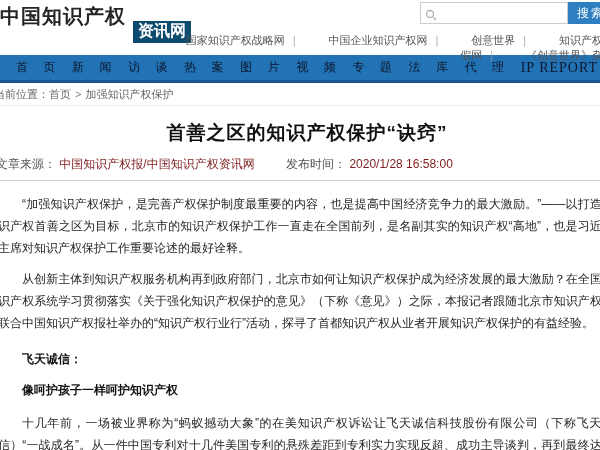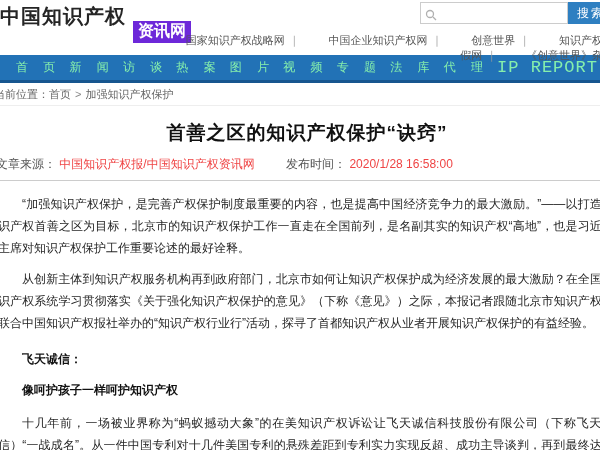--- a/index.html
+++ b/index.html
@@ -6,52 +6,52 @@
   html, body { width: 600px; height: 450px; overflow: hidden; background: #fff;
     font-family: "Liberation Sans", "DejaVu Sans", sans-serif; }
   .page { width: 614px; position: relative; }
 
   
   .header { padding: 3px 0 0 0; position: relative; height: 55px; }
   .logo-row { display: flex; align-items: center; height: 26px; }
   .logo-text { font-family: "DejaVu Serif", "Liberation Serif", serif; font-weight: bold;
     font-size: 20px; color: #252525; letter-spacing: 1px; cursor: pointer; }
   .logo-badge { font-family: "DejaVu Serif", "Liberation Serif", serif; font-weight: bold;
-    font-size: 16px; color: #fff; background: #6d28d9; padding: 0 5px 1px; margin-left: 7px; margin-top: 31px; }
+    font-size: 16px; color: #fff; background: #0c4a6e; padding: 0 5px 1px; margin-left: 7px; margin-top: 31px; }
   .search-area { position: absolute; top: 2px; right: 0; display: flex; height: 22px; }
   .search-input { width: 148px; height: 22px; border: 1px solid #ccc; background: #fff;
     padding: 0 4px 0 20px; font-size: 12px; color: #333; outline: none; }
   .search-icon { position: absolute; left: 5px; top: 5px; }
   .search-input-wrap { position: relative; }
   .search-btn { width: 46px; height: 22px; background: #2e7fc1; color: #fff; border: none;
     font-size: 12px; letter-spacing: 2px; cursor: pointer; }
   .links-row { margin-top: 4px; width: 462px; margin-left: auto; text-align: right;
     font-size: 11px; color: #555; line-height: 15px; }
   .links-row a { color: #555; text-decoration: none; cursor: pointer; margin-left: 25px; }
   .link-sep { color: #999; margin: 0 4px; }
 
   
   .nav { background: #2272b6; border-bottom: 3px solid #17568f; height: 28px;
     display: flex; align-items: center; justify-content: space-between; padding: 0 16px; }
-  .nav-item { color: #86efac; font-size: 12px; letter-spacing: 6px; cursor: pointer; white-space: nowrap; }
+  .nav-item { color: #0f172a; font-size: 12px; letter-spacing: 6px; cursor: pointer; white-space: nowrap; }
   .nav-item.tight { letter-spacing: 1px; }
-  .nav-item.latin { font-size: 17px; letter-spacing: 1px; font-family: Liberation Mono, monospace; text-align: right; }
+  .nav-item.latin { font-size: 14px; letter-spacing: 1px; font-family: Liberation Serif, serif; text-align: right; }
 
   
   .breadcrumb { height: 23px; line-height: 23px; font-size: 11px; color: #666;
     border-bottom: 1px solid #eee; margin-left: -6px; padding-left: 0; }
   .breadcrumb a { color: #666; text-decoration: none; cursor: pointer; }
   .crumb-sep { margin: 0 4px; color: #888; }
 
   
   .article-title { text-align: center; font-size: 19px; font-weight: bold; color: #111;
     letter-spacing: 1px; margin: 14px 0 10px; }
   .meta-row { font-size: 12px; color: #555; margin-left: -4px; height: 18px; }
   .meta-label { color: #555; }
-  .meta-value { color: #ef4444; margin-right: 28px; }
+  .meta-value { color: #7f1d1d; margin-right: 28px; }
   .divider { border: none; border-top: 1px solid #ccc; margin: 6px 0 0; }
 
   .article-body { margin-top: 12px; font-size: 12px; line-height: 22px; color: #262626;
     text-align: justify; margin-left: -2px; }
   .article-body p { text-indent: 2em; margin-bottom: 9px; }
   .sub-head { font-weight: bold; font-size: 12px; color: #111; text-indent: 2em; }
   .sub-head.first { margin: 14px 0 9px; }
   .sub-head.second { margin: 0 0 11px; }
 </style>
 </head>

